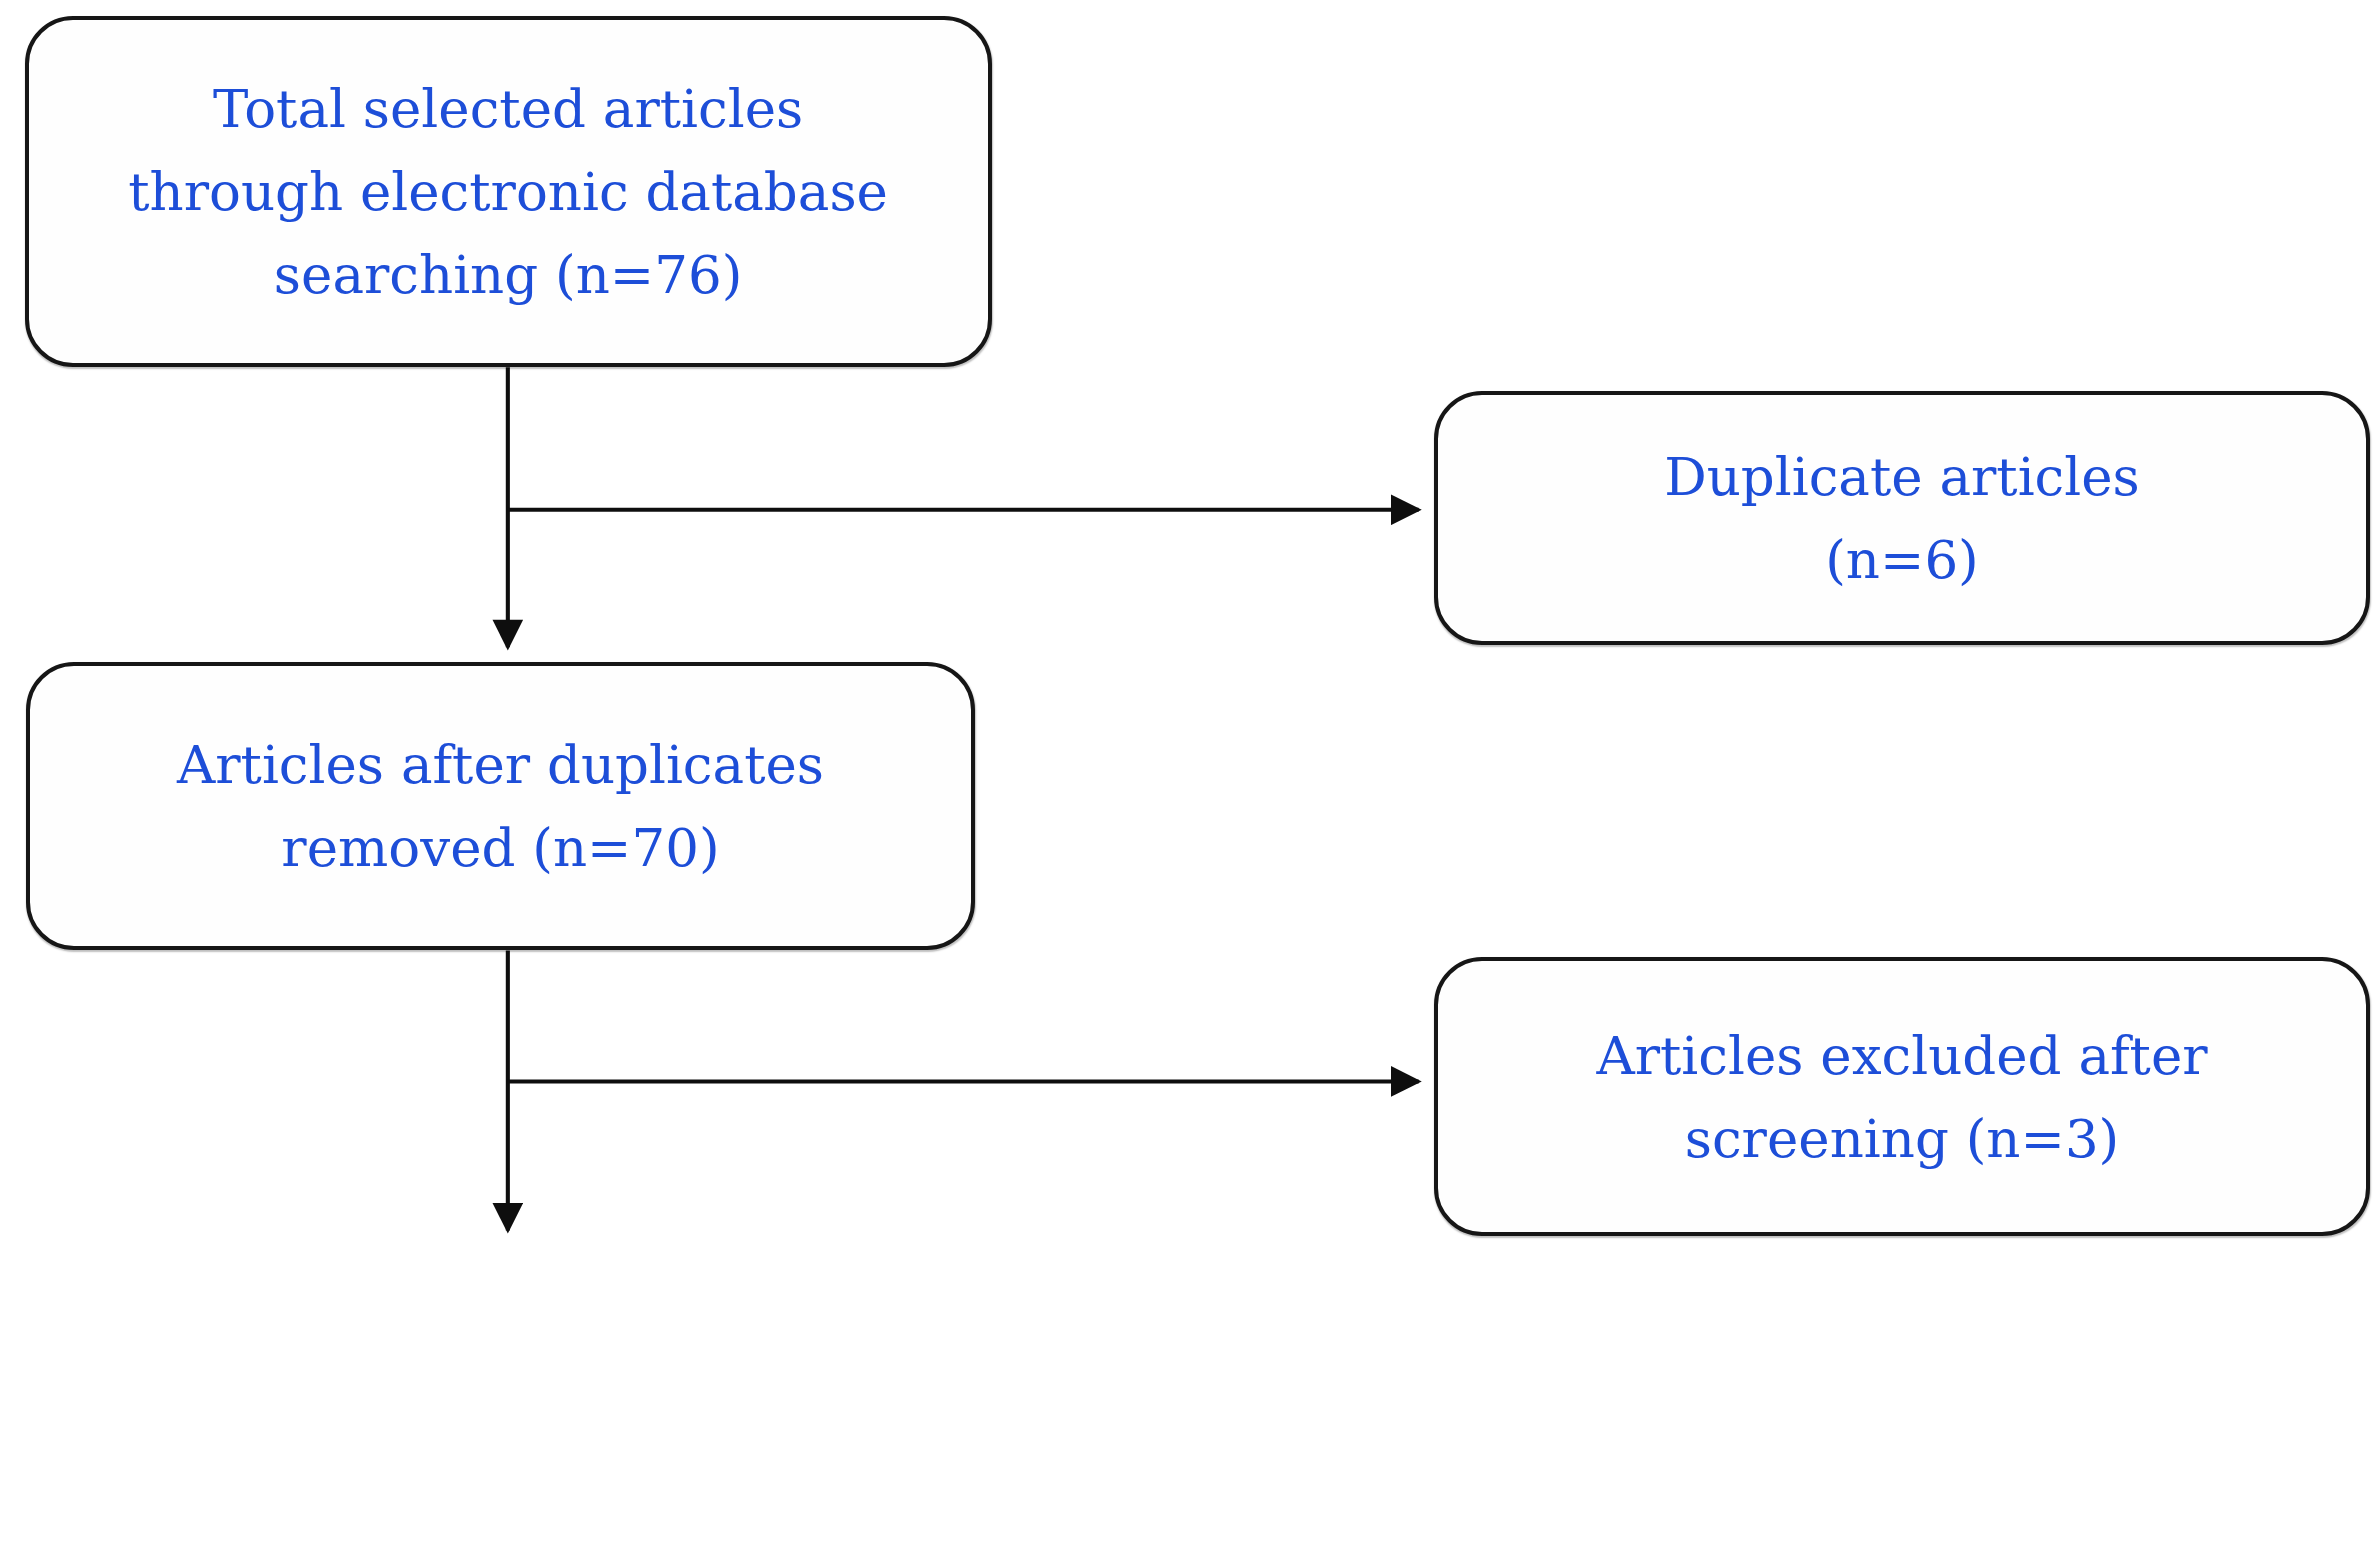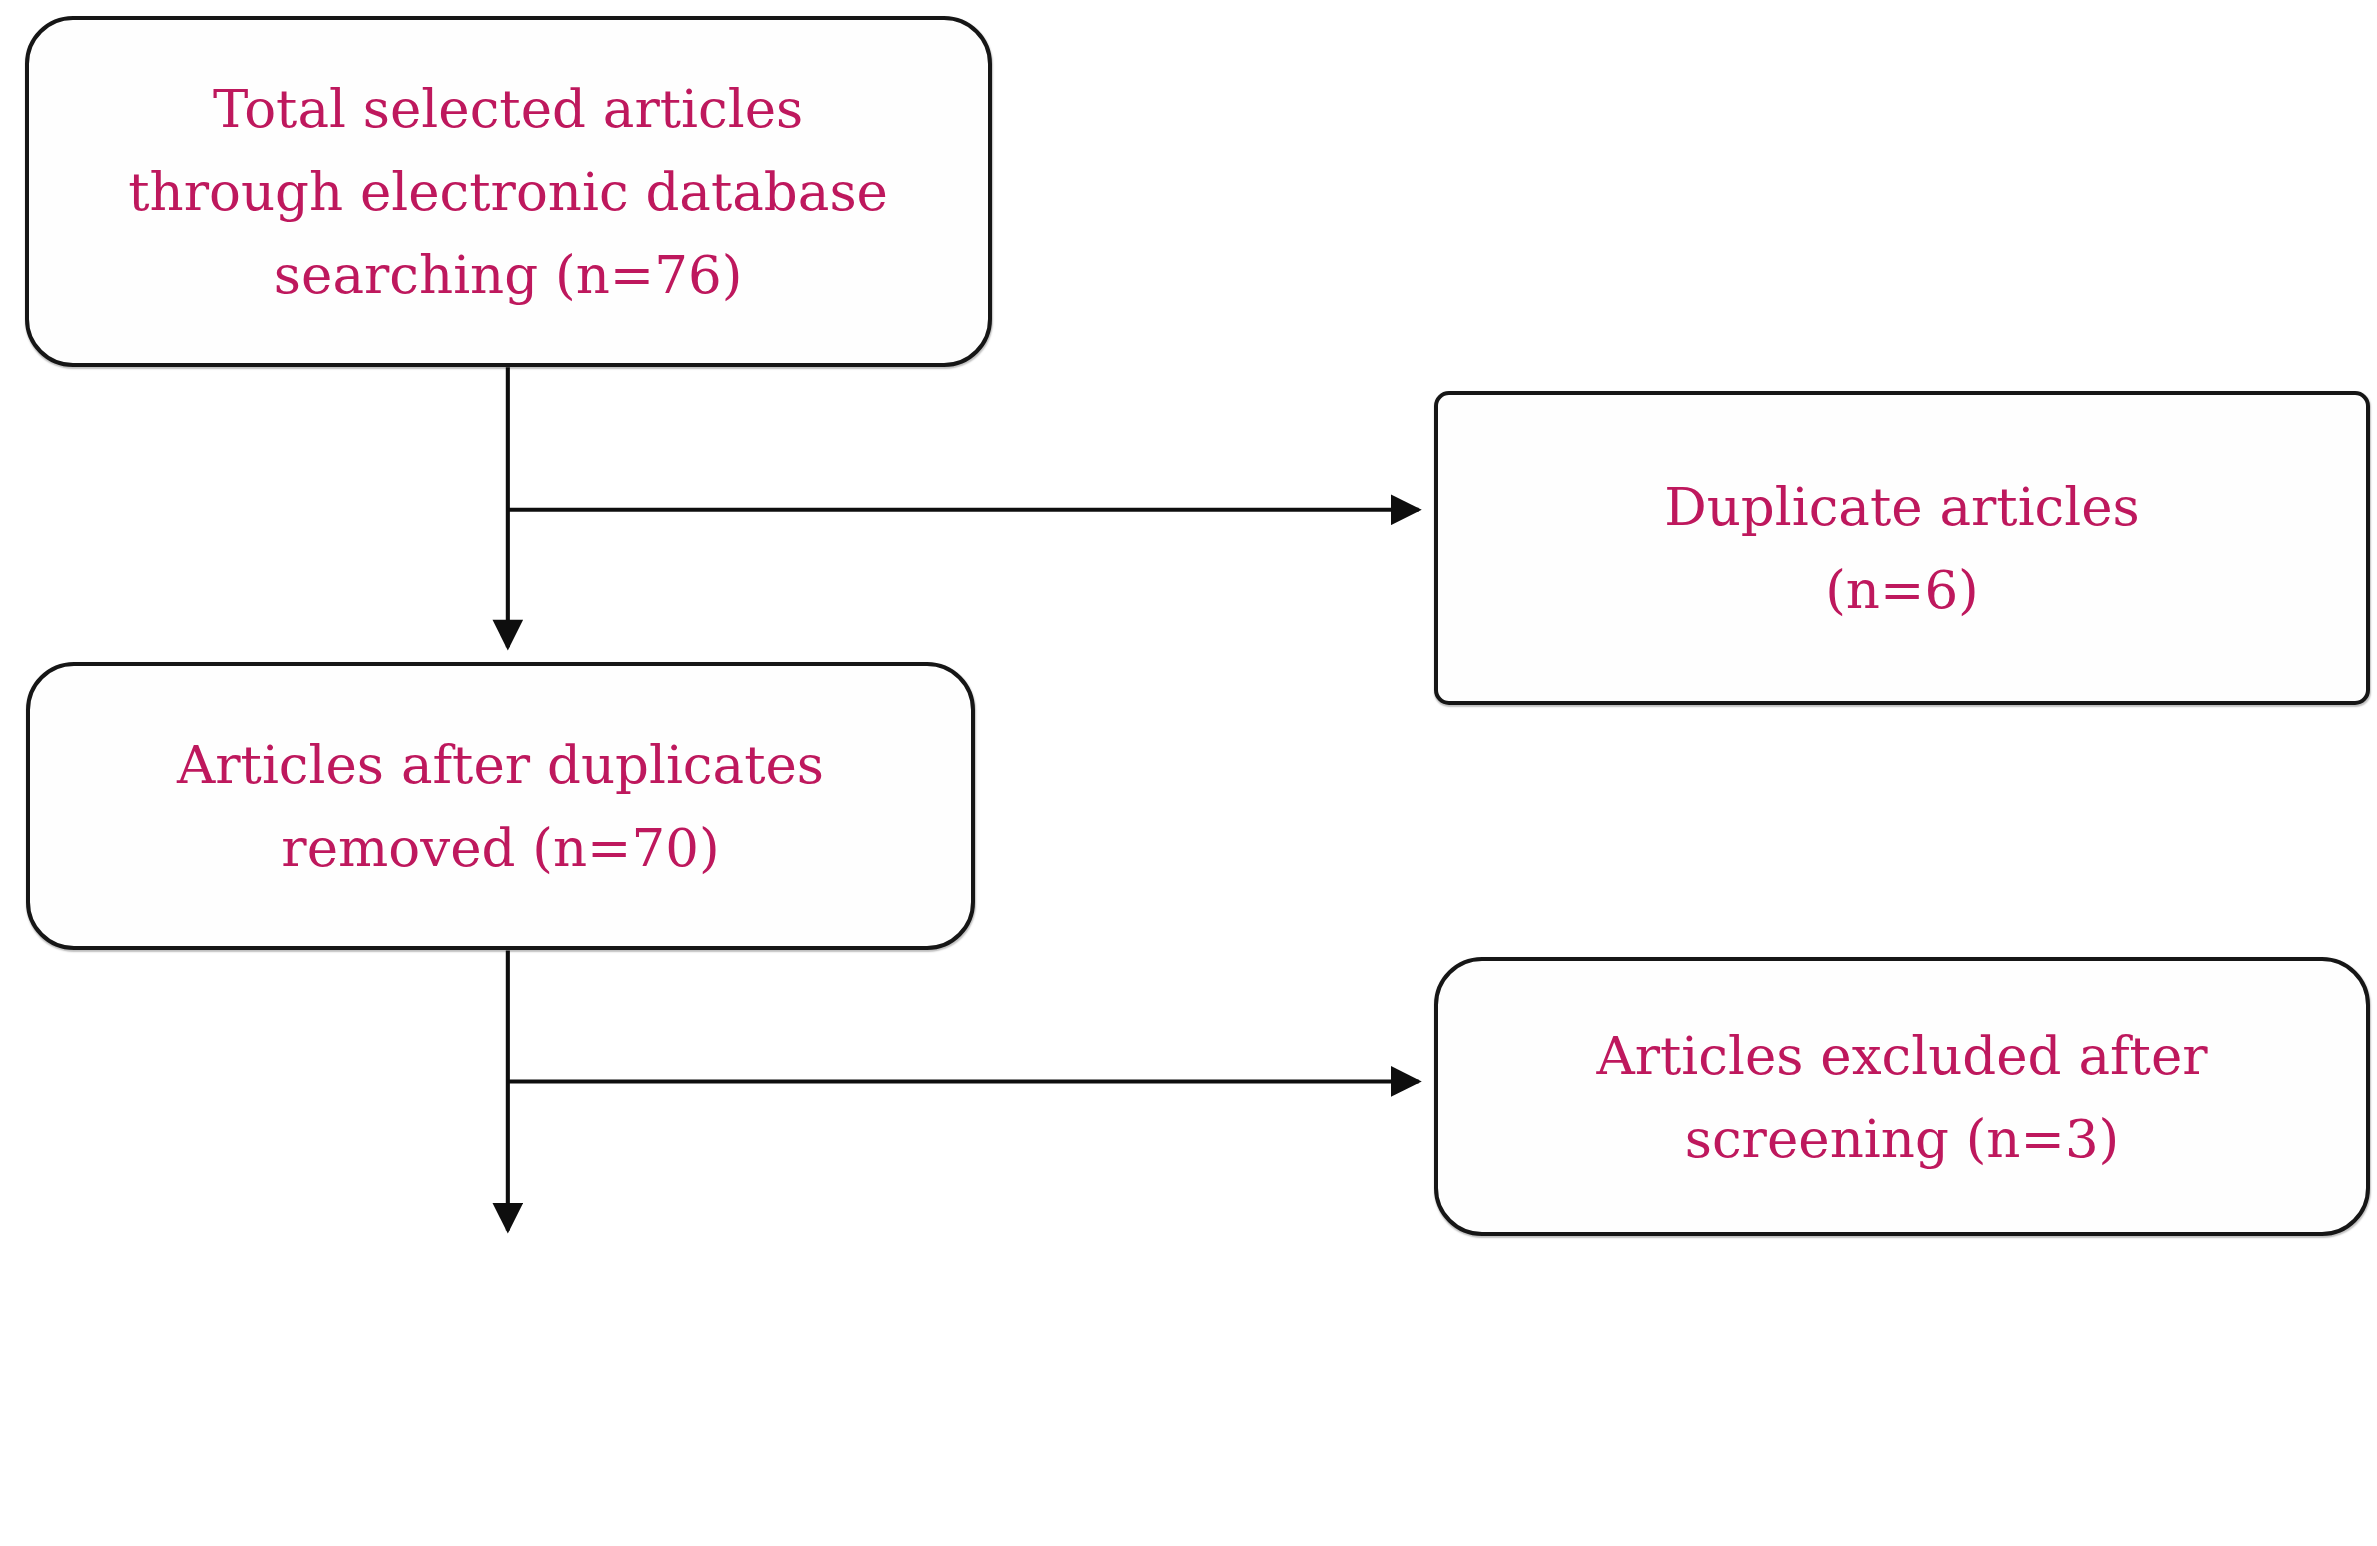--- a/index.html
+++ b/index.html
@@ -25,26 +25,26 @@
     align-items: center;
     justify-content: center;
     text-align: center;
     box-shadow: 0.8px 1.6px 1.6px rgba(0,0,0,0.25);
   }
   .node-label {
     display: block;
     white-space: pre-line;
     font-size: 53px;
     line-height: 83px;
-    color: #be185d;
+    color: #1d4ed8;
     padding: 0 24.6px;
   }
   
   #node-identification   { left: 24.6px;   top: 16.4px;   width: 967px; height: 351px; }
-  #node-duplicates       { left: 1434px; top: 391px;  width: 936px; height: 314px; border-radius: 15px; }
+  #node-duplicates       { left: 1434px; top: 391px;  width: 936px; height: 254px; }
   #node-after-duplicates { left: 26px;   top: 662px;  width: 949px; height: 288px; }
   #node-excluded         { left: 1434px; top: 957px; width: 936px; height: 279px; }
   #node-included         { left: 26px;   top: 1245px; width: 965px; height: 288px; }
 
   .arrow-layer {
     position: absolute;
     left: 0;
     top: 0;
     width: 2377px;
     height: 1547px;

